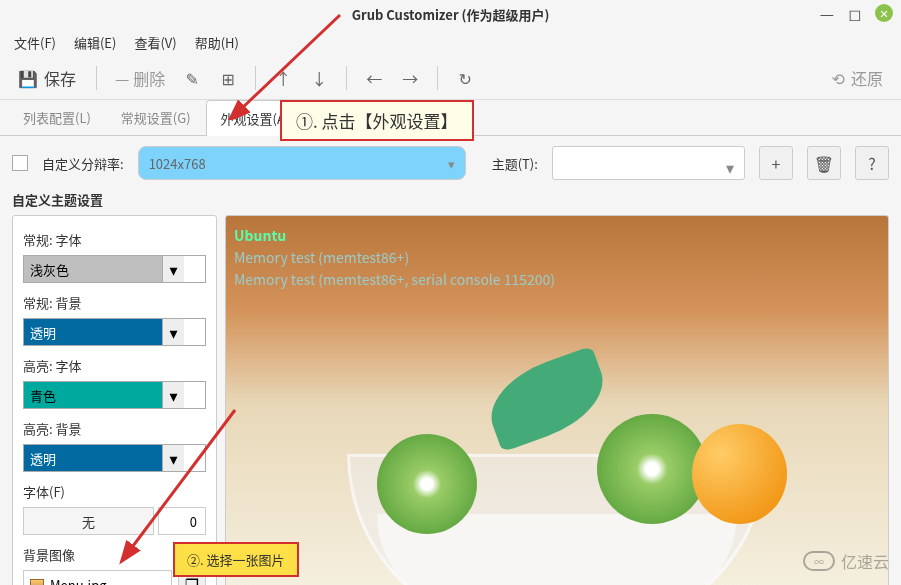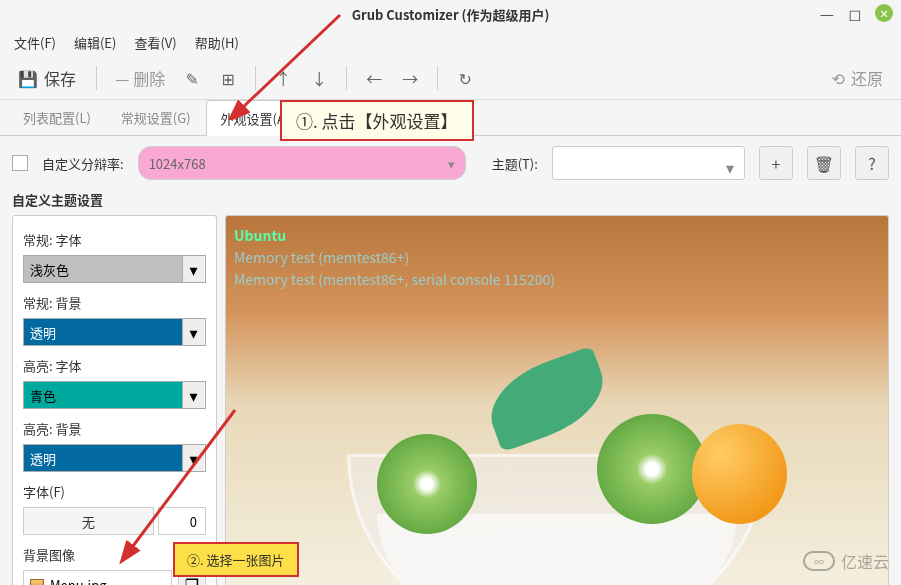--- a/index.html
+++ b/index.html
@@ -24,34 +24,34 @@
 .tabs { height: 36px; display: flex; align-items: flex-end; padding: 0 8px; background: #f5f5f5; border-bottom: 1px solid #ccc; position: relative; }
 .tab { padding: 8px 14px; font-size: 13px; color: #888; cursor: pointer; border: 1px solid transparent; border-bottom: none; }
 .tab.active { background: #fff; border-color: #ccc; border-radius: 4px 4px 0 0; color: #333; position: relative; top: 1px; }
 
 .callout1 { position: absolute; left: 280px; top: 100px; border: 2px solid #d32f2f; background: #fffde7; padding: 6px 14px; font-size: 17px; color: #333; z-index: 10; }
 
 .content { padding: 10px 12px; background: #f5f5f5; }
 .res-row { display: flex; align-items: center; gap: 14px; margin-bottom: 10px; }
 .chk { width: 16px; height: 16px; border: 1px solid #aaa; background: #fff; }
 .res-label { font-size: 13px; color: #333; }
-.res-select { flex: 0 0 328px; height: 34px; border: 1px solid #ccc; background: #f9a8d4; border-radius: 13px; display: flex; align-items: center; padding: 8px 10px; font-size: 13px; color: #666; position: relative; }
+.res-select { flex: 0 0 328px; height: 34px; border: 1px solid #ccc; background: #7dd3fc; border-radius: 8px; display: flex; align-items: center; padding: 8px 10px; font-size: 13px; color: #666; position: relative; }
 .res-select::after { content: "▾"; position: absolute; right: 10px; color: #888; }
 .theme-label { font-size: 13px; color: #333; margin-left: 12px; }
 .theme-select { flex: 1; height: 34px; border: 1px solid #ccc; background: #fff; border-radius: 3px; position: relative; }
 .theme-select::after { content: "▾"; position: absolute; right: 10px; top: 8px; color: #888; }
 .sq-btn { width: 34px; height: 34px; border: 1px solid #ccc; background: #f0f0f0; border-radius: 3px; display: flex; align-items: center; justify-content: center; color: #555; cursor: pointer; font-size: 16px; }
 
 .sub-title { font-size: 13px; color: #333; margin-bottom: 6px; font-weight: bold; }
 
 .panels { display: flex; gap: 8px; height: 380px; }
 .side-panel { width: 205px; border: 1px solid #ccc; background: #fff; border-radius: 3px; padding: 10px; display: flex; flex-direction: column; gap: 6px; overflow: hidden; }
 .field-label { font-size: 13px; color: #333; margin-top: 4px; }
 .color-row { display: flex; align-items: center; height: 28px; border: 1px solid #aaa; }
-.color-swatch { width: 158px; height: 100%; display: flex; align-items: center; padding: 4px 6px; font-size: 13px; }
+.color-swatch { width: 138px; height: 100%; display: flex; align-items: center; padding: 4px 6px; font-size: 13px; }
 .color-dd { width: 22px; height: 100%; border-left: 1px solid #aaa; display: flex; align-items: center; justify-content: center; background: #eee; }
 .sw-lightgray { background: #bfbfbf; color: #000; }
 .sw-trans-black { background: #0369a1; color: #fff; }
 .sw-teal { background: #00a99d; color: #000; }
 
 .font-row { display: flex; gap: 4px; }
 .font-main { flex: 1; height: 28px; border: 1px solid #ccc; background: #f5f5f5; display: flex; align-items: center; justify-content: center; font-size: 13px; color: #333; }
 .font-num { width: 48px; height: 28px; border: 1px solid #ccc; background: #fff; display: flex; align-items: center; justify-content: flex-end; padding: 0 8px; font-size: 13px; }
 
 .bg-row { display: flex; align-items: center; gap: 6px; }

